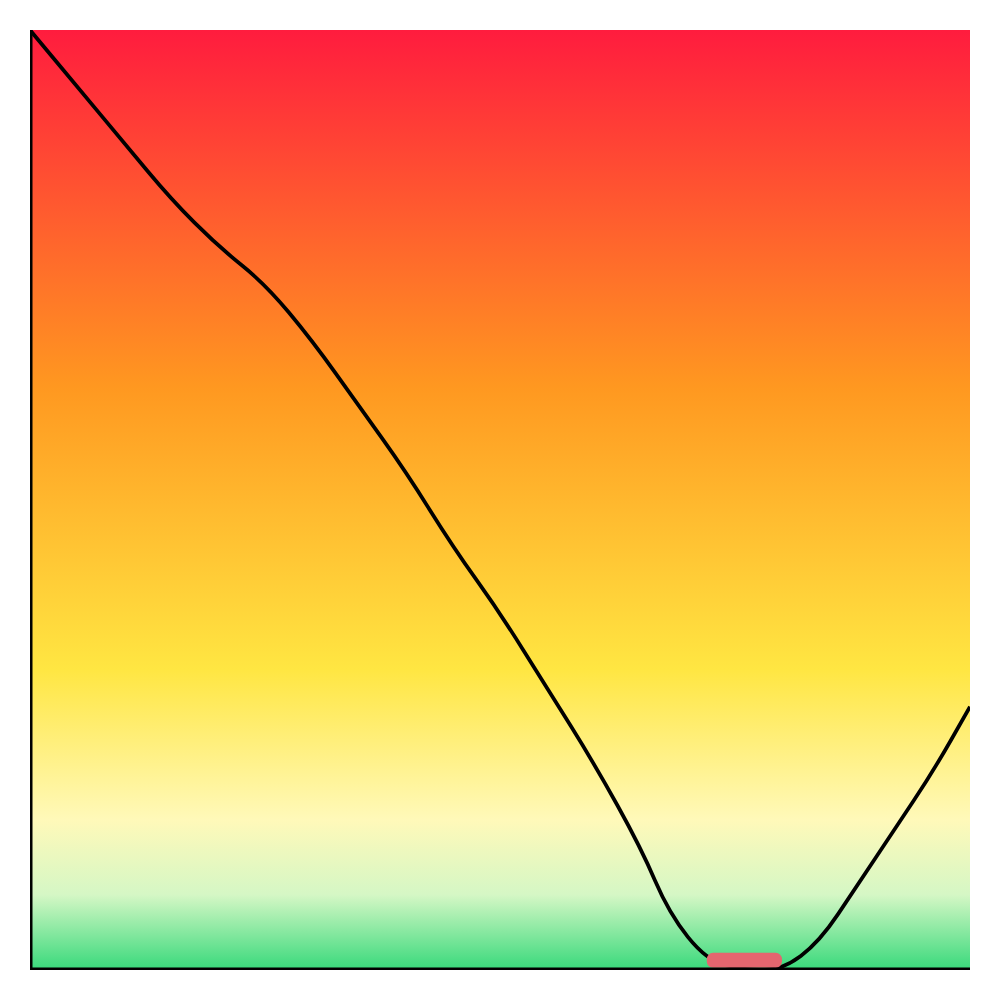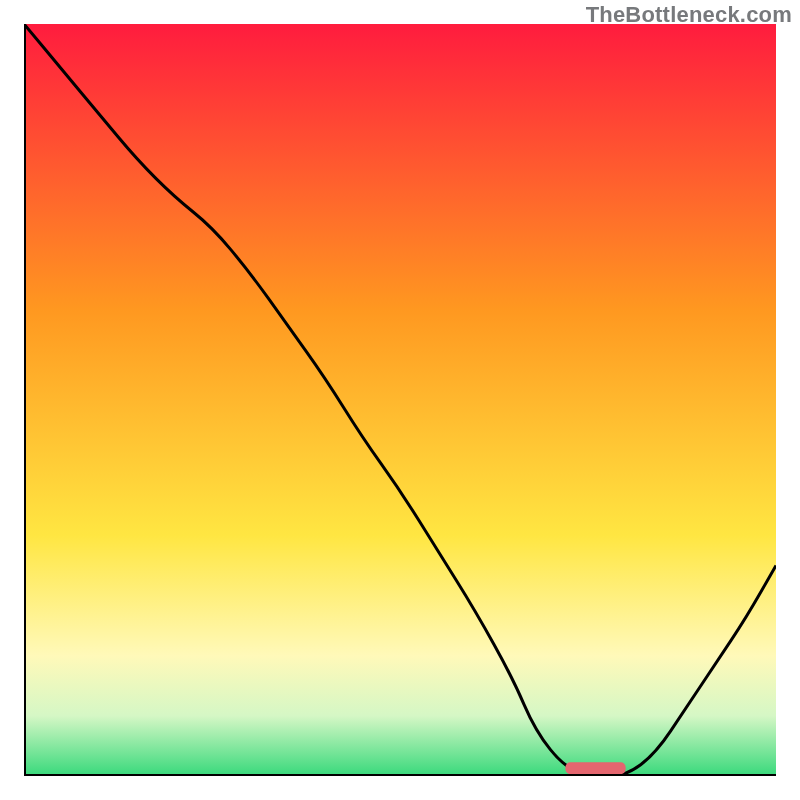--- a/index.html
+++ b/index.html
@@ -56,21 +56,20 @@
   }
   .marker {
     fill: #e4666f;
   }
 </style>
 </head>
 <body>
 
 <div class="chart-container">
 
-  <div class="watermark">TheBottleneck.com</div>
 
   <div class="plot-area">
 
     <svg class="rainbow-bg" width="752" height="752" viewBox="0 0 752 752" preserveAspectRatio="none">
       <defs>
         <linearGradient id="rainbow" x1="0" y1="0" x2="0" y2="1">
             <stop offset="0%" stop-color="#ff1c3e"></stop>
             <stop offset="38%" stop-color="#ff9820"></stop>
             <stop offset="68%" stop-color="#ffe642"></stop>
             <stop offset="84%" stop-color="#fff9b9"></stop>

